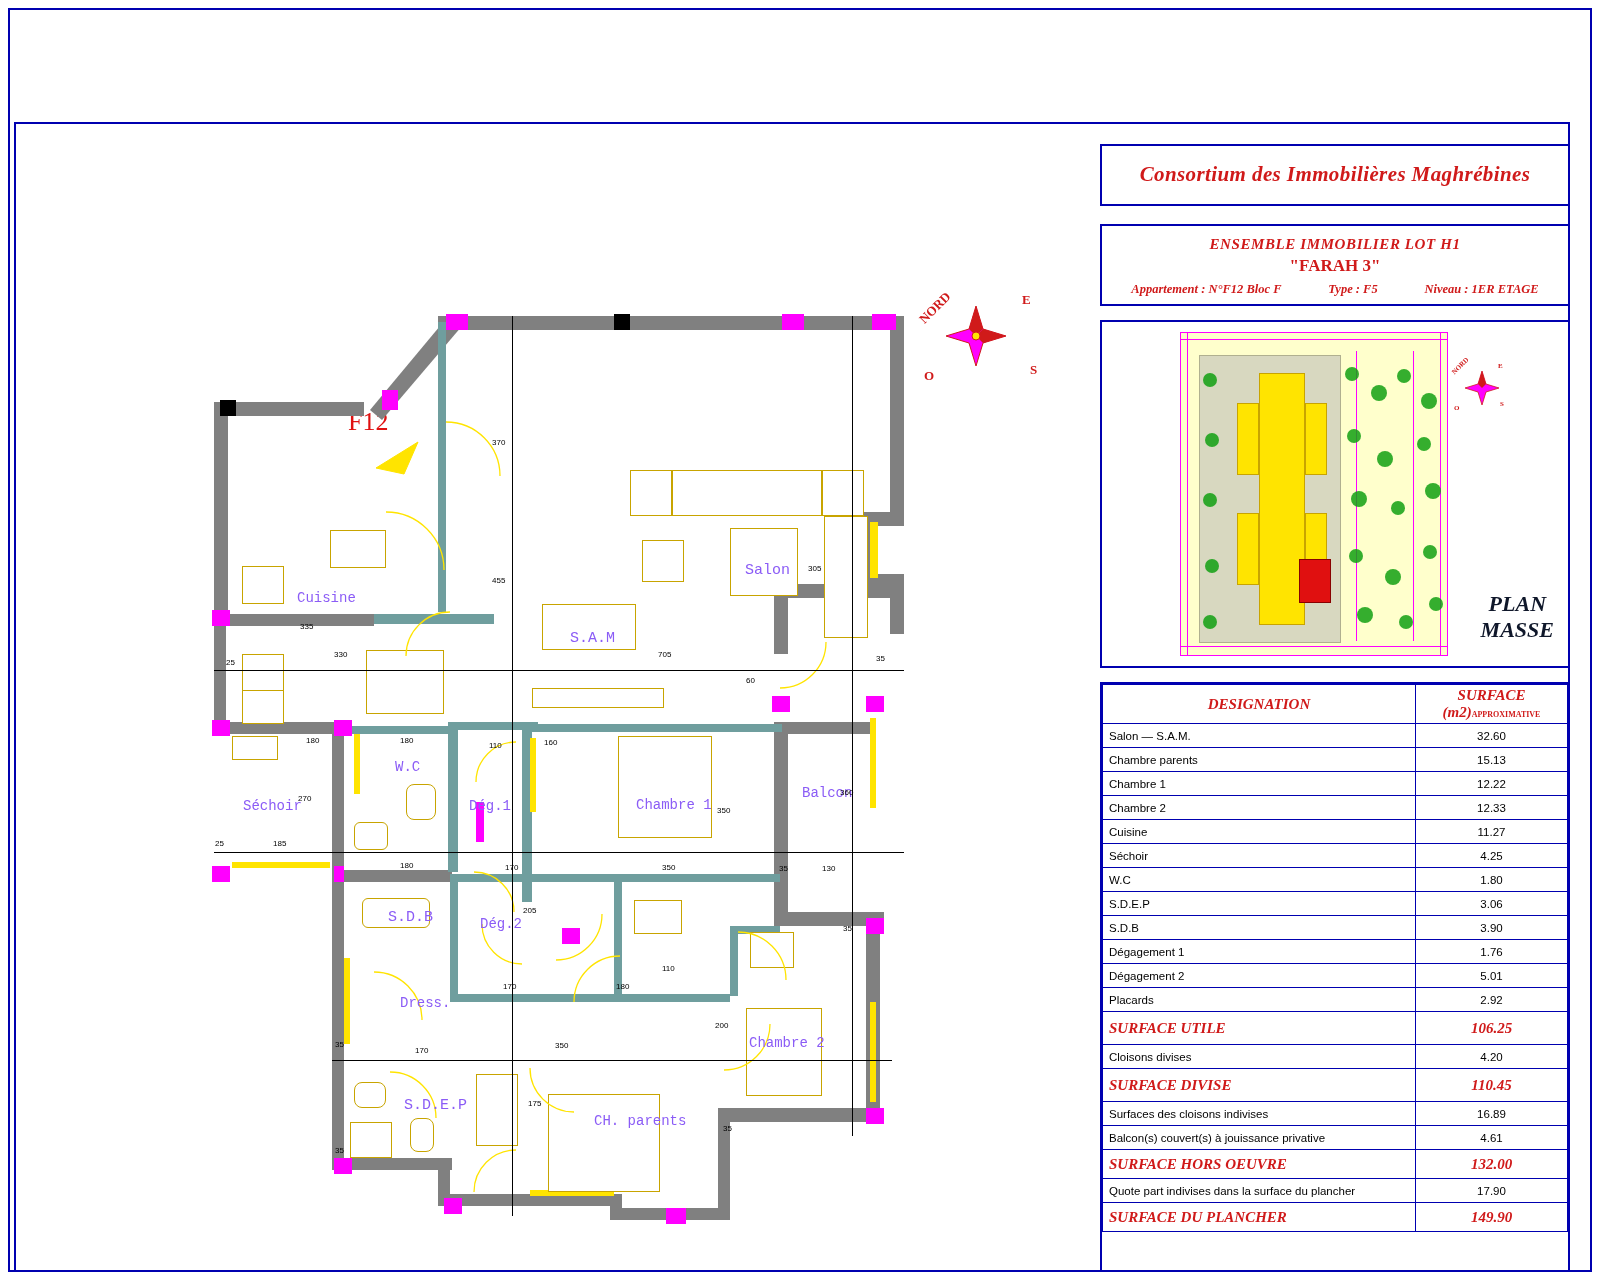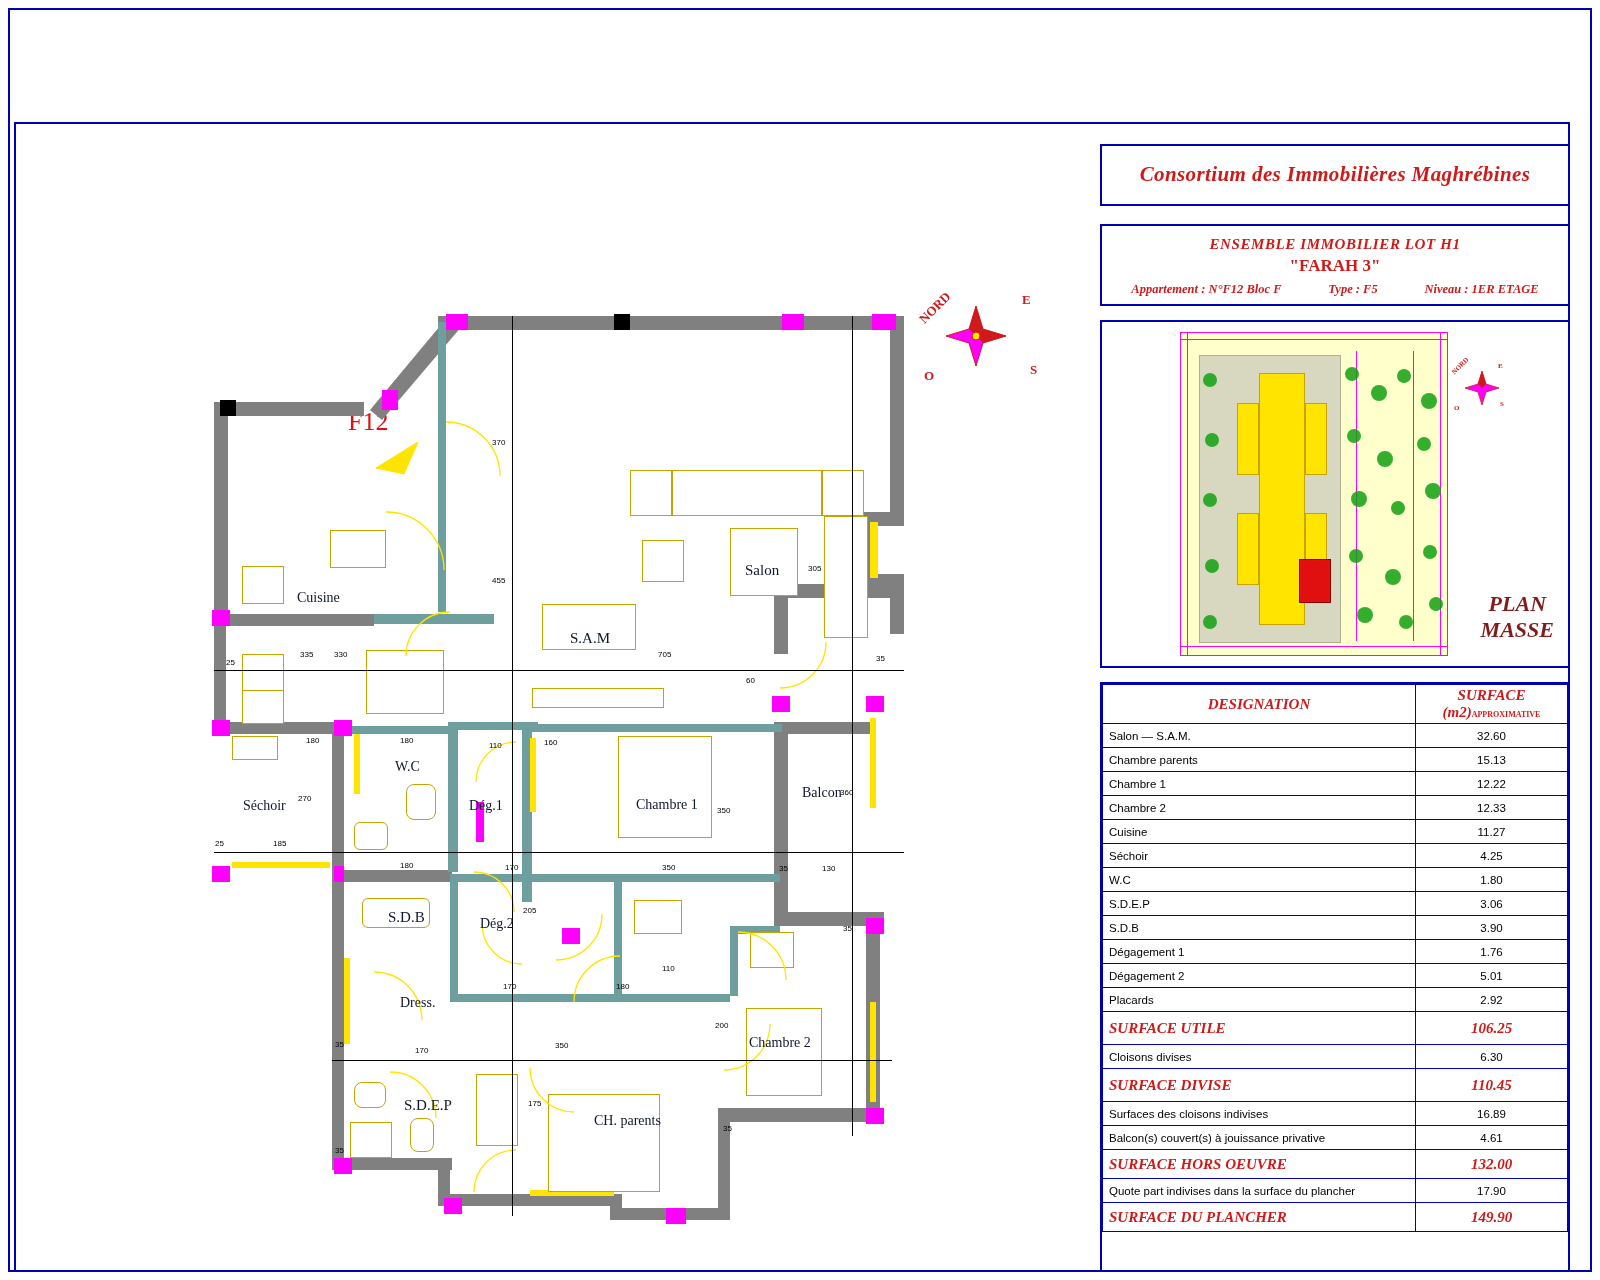--- a/index.html
+++ b/index.html
@@ -14,21 +14,21 @@
   .company{left:0;top:8px;width:470px;height:62px;}
   .company span{display:block;text-align:center;color:#d01a1a;font-family:"Liberation Serif",serif;font-weight:bold;font-style:italic;font-size:21px;letter-spacing:.4px;margin-top:16px;white-space:nowrap;}
 
   .ensemble{left:0;top:88px;width:470px;height:82px;padding-top:6px;}
   .ensemble .l1{text-align:center;color:#d01a1a;font-weight:bold;font-style:italic;font-size:15px;letter-spacing:.6px;margin-top:4px;}
   .ensemble .l2{text-align:center;color:#d01a1a;font-weight:bold;font-size:17px;margin-top:3px;}
   .ensemble .l3{display:flex;justify-content:space-around;color:#d01a1a;font-weight:bold;font-style:italic;font-size:12.5px;margin-top:6px;padding:0 6px;}
 
   .masse{left:0;top:184px;width:470px;height:348px;}
   .masse-img{position:absolute;left:78px;top:10px;width:268px;height:324px;background:#ffffcc;border:1px solid #ff00ff;box-sizing:border-box;overflow:hidden;}
-  .masse-label{position:absolute;right:14px;bottom:24px;text-align:center;color:#7f1d1d;font-style:italic;font-weight:bold;font-size:22px;line-height:1.15;}
+  .masse-label{position:absolute;right:14px;bottom:24px;text-align:center;color:#0f172a;font-style:italic;font-weight:bold;font-size:22px;line-height:1.15;}
   .mini-compass{position:absolute;left:352px;top:38px;width:56px;height:56px;}
   .mini-compass .lbl{position:absolute;font-size:7px;color:#d01a1a;font-weight:bold;}
 
   
   .pm-green{position:absolute;background:#12a012;opacity:.85;border-radius:50%;}
   .pm-line{position:absolute;background:#ff00ff;}
   .pm-core{position:absolute;background:#ffe400;border:1px solid #c8a400;}
   .pm-red{position:absolute;background:#e01010;border:1px solid #800;}
   .pm-grey{position:absolute;background:#d8d8c0;border:1px solid #b0b090;}
 
@@ -45,21 +45,21 @@
   tr.tall td{height:24px;}
 
   
   .plan{position:absolute;left:14px;top:122px;width:1086px;height:1150px;}
   .f12{position:absolute;left:334px;top:285px;color:#e01010;font-size:26px;font-family:"Liberation Serif",serif;}
 
   .compass{position:absolute;left:900px;top:162px;width:130px;height:110px;}
   .compass .lbl{position:absolute;color:#d01a1a;font-weight:bold;font-size:13px;font-family:"Liberation Serif",serif;}
 
   
-  .rlabel{position:absolute;color:#0f172a;font-family:Liberation Serif, serif;font-size:14px;white-space:nowrap;}
+  .rlabel{position:absolute;color:#8b5cf6;font-family:Liberation Mono, monospace;font-size:14px;white-space:nowrap;}
   .rlabel.big{font-size:15px;}
 
   
   .wall{position:absolute;background:#808080;}
   .wallin{position:absolute;background:#6f9e9e;}
   .pink{position:absolute;background:#ff00ff;}
   .blk{position:absolute;background:#000;}
   .ylw{position:absolute;background:#ffe400;}
   .furn{position:absolute;border:1px solid #c8a400;}
   .dim{position:absolute;font-size:8px;color:#000;font-family:"Liberation Sans",sans-serif;}
@@ -242,21 +242,21 @@
   <div class="rlabel" style="left:788px;top:663px;">Balcon</div>
   <div class="rlabel big" style="left:374px;top:787px;">S.D.B</div>
   <div class="rlabel" style="left:466px;top:794px;">Dég.2</div>
   <div class="rlabel" style="left:386px;top:873px;">Dress.</div>
   <div class="rlabel" style="left:735px;top:913px;">Chambre 2</div>
   <div class="rlabel big" style="left:390px;top:975px;">S.D.E.P</div>
   <div class="rlabel" style="left:580px;top:991px;">CH. parents</div>
 
   <div class="dim" style="left:478px;top:316px;">370</div>
   <div class="dim" style="left:478px;top:454px;">455</div>
-  <div class="dim" style="left:286px;top:528px;">335</div>
+  <div class="dim" style="left:286px;top:500px;">335</div>
   <div class="dim" style="left:320px;top:528px;">330</div>
   <div class="dim" style="left:644px;top:528px;">705</div>
   <div class="dim" style="left:794px;top:442px;">305</div>
   <div class="dim" style="left:862px;top:532px;">35</div>
   <div class="dim" style="left:212px;top:536px;">25</div>
   <div class="dim" style="left:732px;top:554px;">60</div>
   <div class="dim" style="left:292px;top:614px;">180</div>
   <div class="dim" style="left:386px;top:614px;">180</div>
   <div class="dim" style="left:475px;top:619px;">110</div>
   <div class="dim" style="left:530px;top:616px;">160</div>
@@ -417,21 +417,21 @@
             <td class="desig">Placards</td>
             <td class="val">2.92</td>
           </tr>
 
         <tr class="big">
             <td class="desig">SURFACE  UTILE</td>
             <td class="val">106.25</td>
           </tr>
         <tr>
             <td class="desig">Cloisons  divises</td>
-            <td class="val">6.30</td>
+            <td class="val">4.20</td>
           </tr>
         <tr class="big">
             <td class="desig">SURFACE  DIVISE</td>
             <td class="val">110.45</td>
           </tr>
         <tr>
             <td class="desig">Surfaces des cloisons indivises</td>
             <td class="val">16.89</td>
           </tr>
         <tr>

